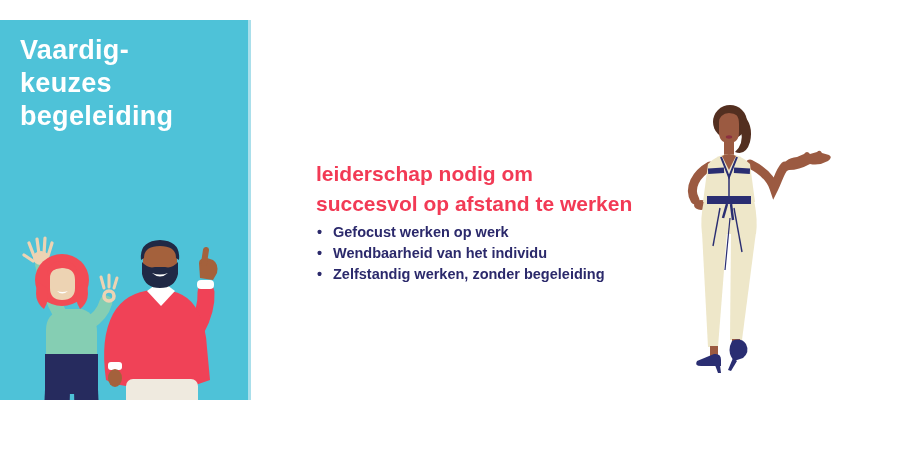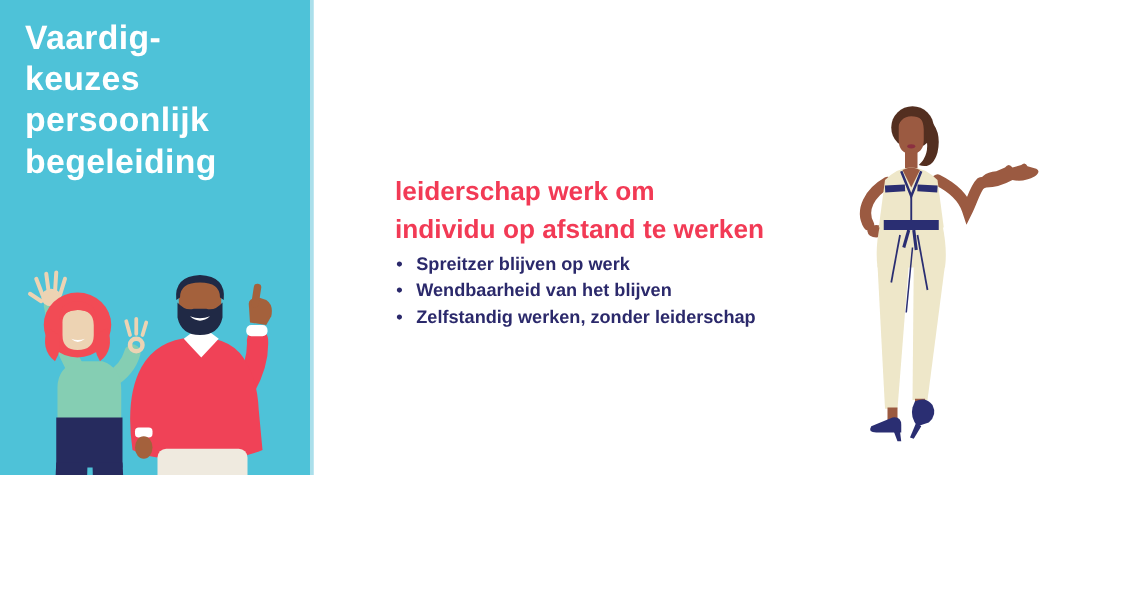--- a/index.html
+++ b/index.html
@@ -8,21 +8,21 @@
     --skin-light:#edd3b3; --hair-red:#f24b55; --sweater-mint:#85ceb3;
     --pants-navy:#262b5e; --shoe-red:#f2444d;
     --skin-brown:#a4613c; --hair-navy:#202945; --sweater-red:#f04257;
     --pants-cream:#efeadf; --shoe-cream:#ded5c0;
     --skin-tan:#9b5a41; --jumpsuit-cream:#eee7c9; --jumpsuit-navy:#2a2e72;
     --hair-brown:#532f20; --lips:#8c3040;
   }
   *{margin:0;padding:0;box-sizing:border-box;}
   html,body{background:#fff;}
   body{font-family:"Liberation Sans","DejaVu Sans",sans-serif;}
-  .canvas{position:relative;width:900px;height:380px;background:#fff;overflow:hidden;}
+  .canvas{position:relative;width:900px;height:380px;background:#fff;overflow:hidden;margin-top:20px;}
 
   
   .sidebar{position:absolute;left:0;top:0;width:248px;height:475px;background:var(--sidebar-bg);}
   .sidebar-edge{position:absolute;left:248px;top:0;width:3px;height:475px;background:var(--sidebar-edge);}
   .sidebar-title{position:absolute;left:20px;top:14px;color:var(--title-white);
     font-size:27px;font-weight:bold;line-height:33px;letter-spacing:.3px;}
   .sidebar-title span{display:block;white-space:nowrap;}
   .duo-svg{position:absolute;left:0;top:210px;width:248px;height:265px;display:block;}
 
   
@@ -57,21 +57,20 @@
 </style>
 </head>
 <body>
 
 <div class="canvas">
 
   <aside class="sidebar">
     <h1 class="sidebar-title">
       <span>Vaardig-</span>
       <span>keuzes</span>
-      <span>persoonlijk</span>
       <span>begeleiding</span>
     </h1>
 
     <svg class="duo-svg" viewBox="0 0 248 265" aria-hidden="true">
 
       <g>
 
         <path d="M62,88 C52,70 45,52 42,34" fill="none" class="s-mint" stroke-width="14" stroke-linecap="round"></path>
         <ellipse cx="41" cy="28" rx="8" ry="7" class="f-skinL"></ellipse>
         <g fill="none" class="s-skinL" stroke-width="3.2" stroke-linecap="round">
@@ -141,27 +140,27 @@
         <path d="M205,252 Q210,258 201,260 L172,260 L172,250 Q189,247 205,252 Z" class="f-shoecream"></path>
         <rect x="171" y="258" width="36" height="3.5" rx="1.7" class="f-navy"></rect>
       </g>
     </svg>
   </aside>
   <div class="sidebar-edge"></div>
 
   <main>
     <div class="text-block">
       <h2 class="heading">
-        <span>leiderschap werk om</span>
-        <span>individu op afstand te werken</span>
+        <span>leiderschap nodig om</span>
+        <span>succesvol op afstand te werken</span>
       </h2>
       <ul class="bullets">
-        <li>Spreitzer blijven op werk</li>
-        <li>Wendbaarheid van het blijven</li>
-        <li>Zelfstandig werken, zonder leiderschap</li>
+        <li>Gefocust werken op werk</li>
+        <li>Wendbaarheid van het individu</li>
+        <li>Zelfstandig werken, zonder begeleiding</li>
       </ul>
     </div>
 
     <svg class="woman-svg" viewBox="0 0 180 290" aria-hidden="true">
 
       <ellipse cx="60" cy="22" rx="17" ry="17" class="f-hairbrown"></ellipse>
       <path d="M72,14 Q84,24 80,42 Q76,56 65,52 Q74,44 71,30 Q71,20 64,13 Z" class="f-hairbrown"></path>
 
       <path d="M40,66 C26,74 18,88 25,100" fill="none" class="s-skinW" stroke-width="9" stroke-linecap="round"></path>
       <ellipse cx="31" cy="105" rx="7" ry="5" class="f-skinW"></ellipse>

